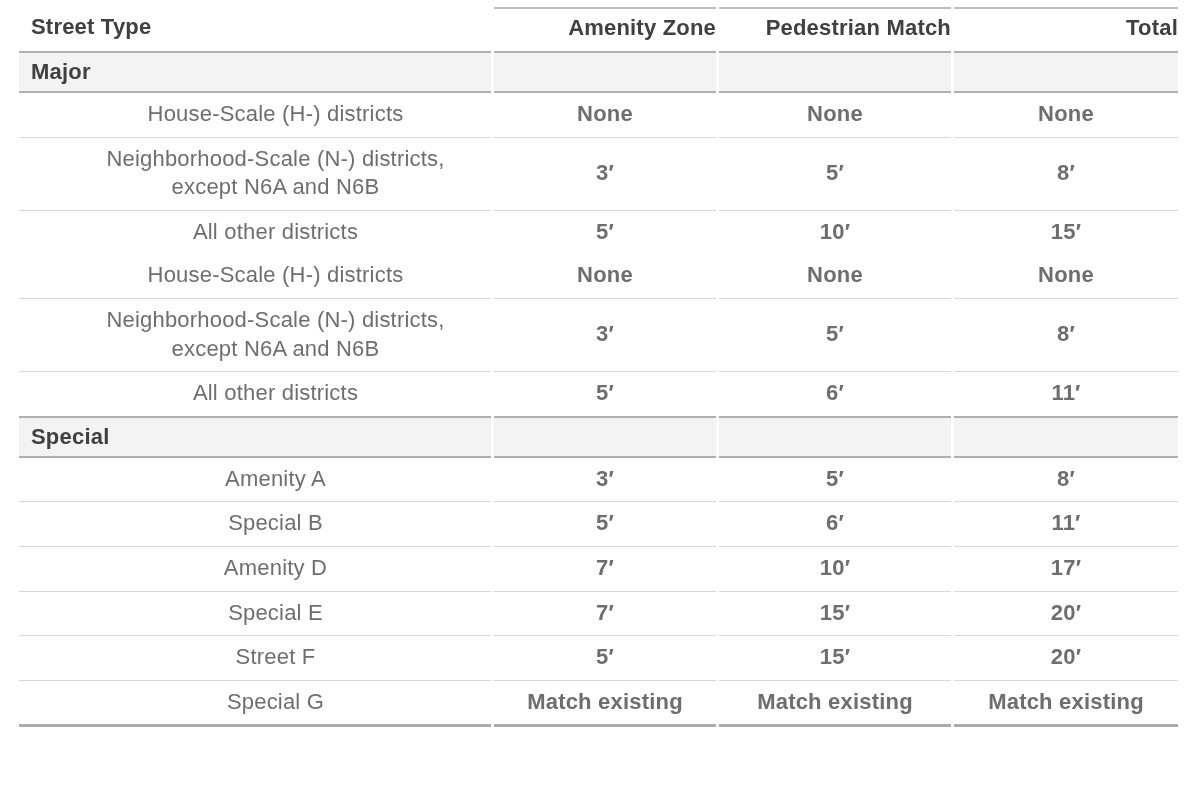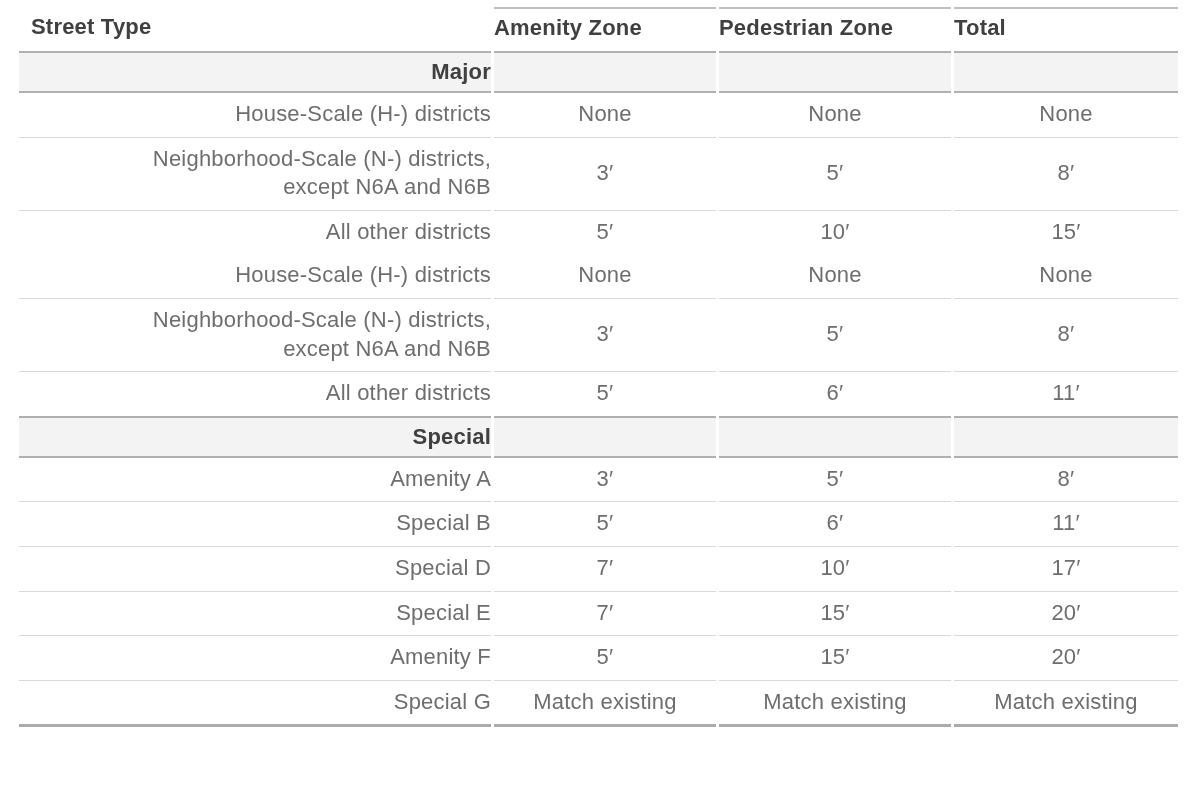--- a/index.html
+++ b/index.html
@@ -28,60 +28,60 @@
   th, td {
     font-size: 22px;
     vertical-align: middle;
     letter-spacing: 0.2px;
   }
 
   
   thead th {
     color: #404040;
     font-weight: 700;
-    text-align: left;
+    text-align: right;
     padding: 6px 0 10px 0;
   }
   thead th.street {
     text-align: left;
     padding-left: 12px;
   }
   thead th.ruled {
     border-top: 2px solid #bfbfbf;
   }
 
   
   tr.section td {
     background: #f3f3f3;
     border-top: 2px solid #b0b0b0;
     border-bottom: 2px solid #b0b0b0;
     color: #404040;
     font-weight: 700;
     padding: 6px 0;
     height: 42px;
   }
-  tr.section td.sec-label { padding-left: 12px; text-align: right; }
+  tr.section td.sec-label { padding-left: 12px; }
 
   
   tr.data td {
     color: #6e6e6e;
     border-bottom: 1px solid #d9d9d9;
     padding: 7px 0 8px 0;
     height: 41px;
     line-height: 1.3;
   }
   tr.data td.label {
-    text-align: right;
+    text-align: center;
     padding-left: 41px;
   }
   tr.data td.label .label-text {
     display: inline-block;
     max-width: 400px;
   }
-  tr.data td.val { text-align: center; }
+  tr.data td.val { text-align: center; font-weight: bold; }
 
   
   tr.data.pre-section td { border-bottom: none; }
 
   
   tr.data.last td { border-bottom: 3px solid #ababab; }
 </style>
 </head>
 <body>
 
@@ -90,21 +90,21 @@
     <colgroup>
       <col class="c-street">
         <col class="c-amenity">
         <col class="c-ped">
         <col class="c-total">
     </colgroup>
     <thead>
       <tr>
         <th class="street">Street Type</th>
         <th class="ruled">Amenity Zone</th>
-        <th class="ruled">Pedestrian Zone</th>
+        <th class="ruled">Pedestrian Match</th>
         <th class="ruled">Total</th>
       </tr>
     </thead>
     <tbody>
 
       <tr class="section">
         <td class="sec-label">Major</td>
         <td></td>
         <td></td>
         <td></td>
@@ -159,33 +159,33 @@
         <td class="val">5′</td>
         <td class="val">8′</td>
       </tr>
       <tr class="data">
         <td class="label"><span class="label-text">Special B</span></td>
         <td class="val">5′</td>
         <td class="val">6′</td>
         <td class="val">11′</td>
       </tr>
       <tr class="data">
-        <td class="label"><span class="label-text">Special D</span></td>
+        <td class="label"><span class="label-text">Amenity D</span></td>
         <td class="val">7′</td>
         <td class="val">10′</td>
         <td class="val">17′</td>
       </tr>
       <tr class="data">
         <td class="label"><span class="label-text">Special E</span></td>
         <td class="val">7′</td>
         <td class="val">15′</td>
         <td class="val">20′</td>
       </tr>
       <tr class="data">
-        <td class="label"><span class="label-text">Amenity F</span></td>
+        <td class="label"><span class="label-text">Street F</span></td>
         <td class="val">5′</td>
         <td class="val">15′</td>
         <td class="val">20′</td>
       </tr>
       <tr class="data last">
         <td class="label"><span class="label-text">Special G</span></td>
         <td class="val">Match existing</td>
         <td class="val">Match existing</td>
         <td class="val">Match existing</td>
       </tr>

